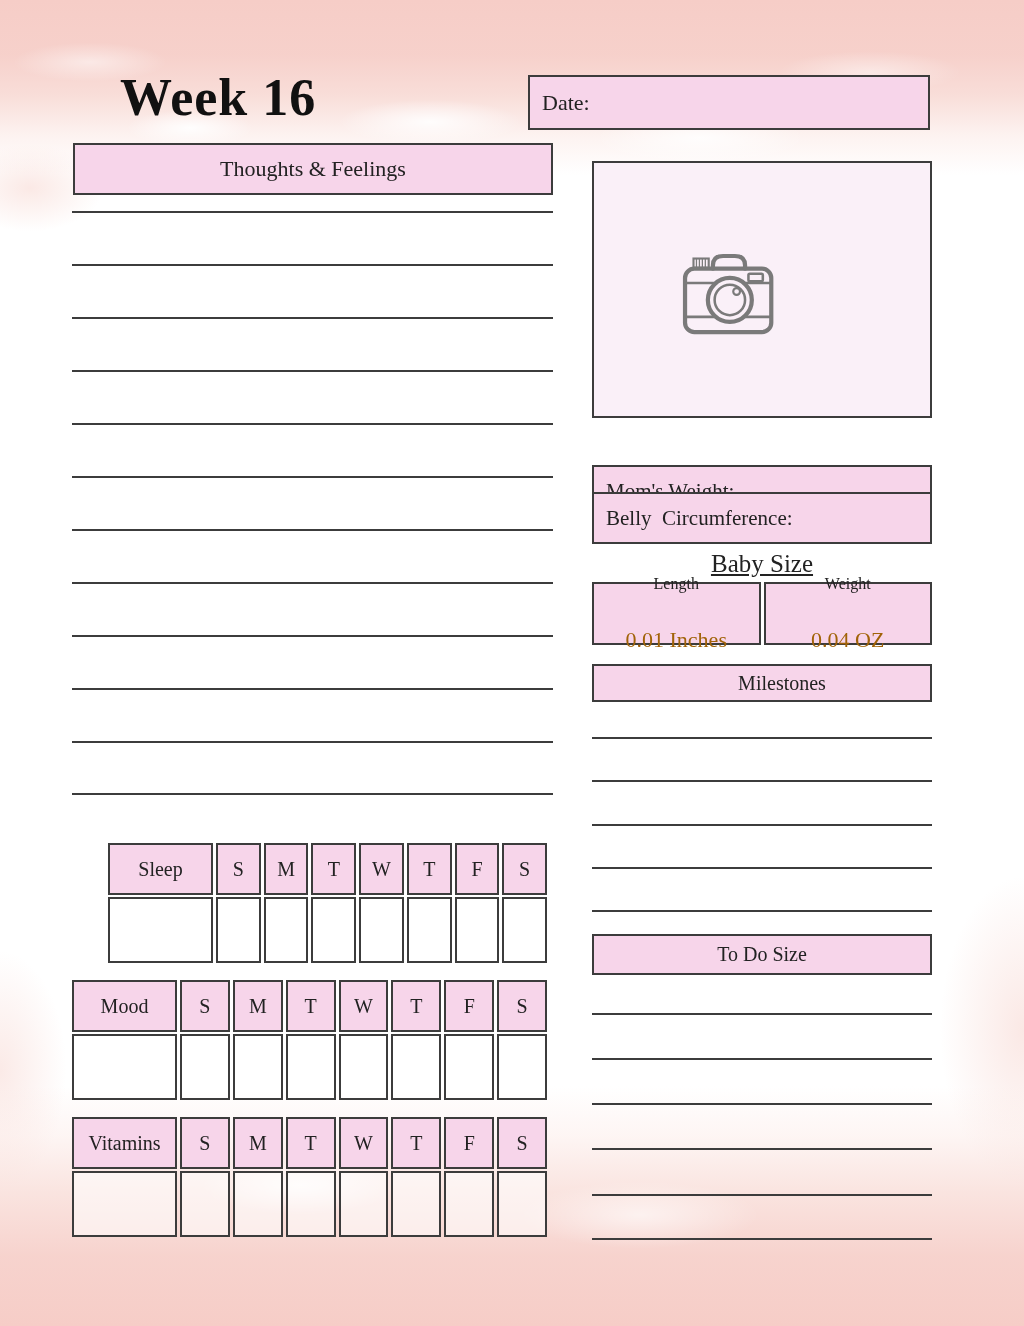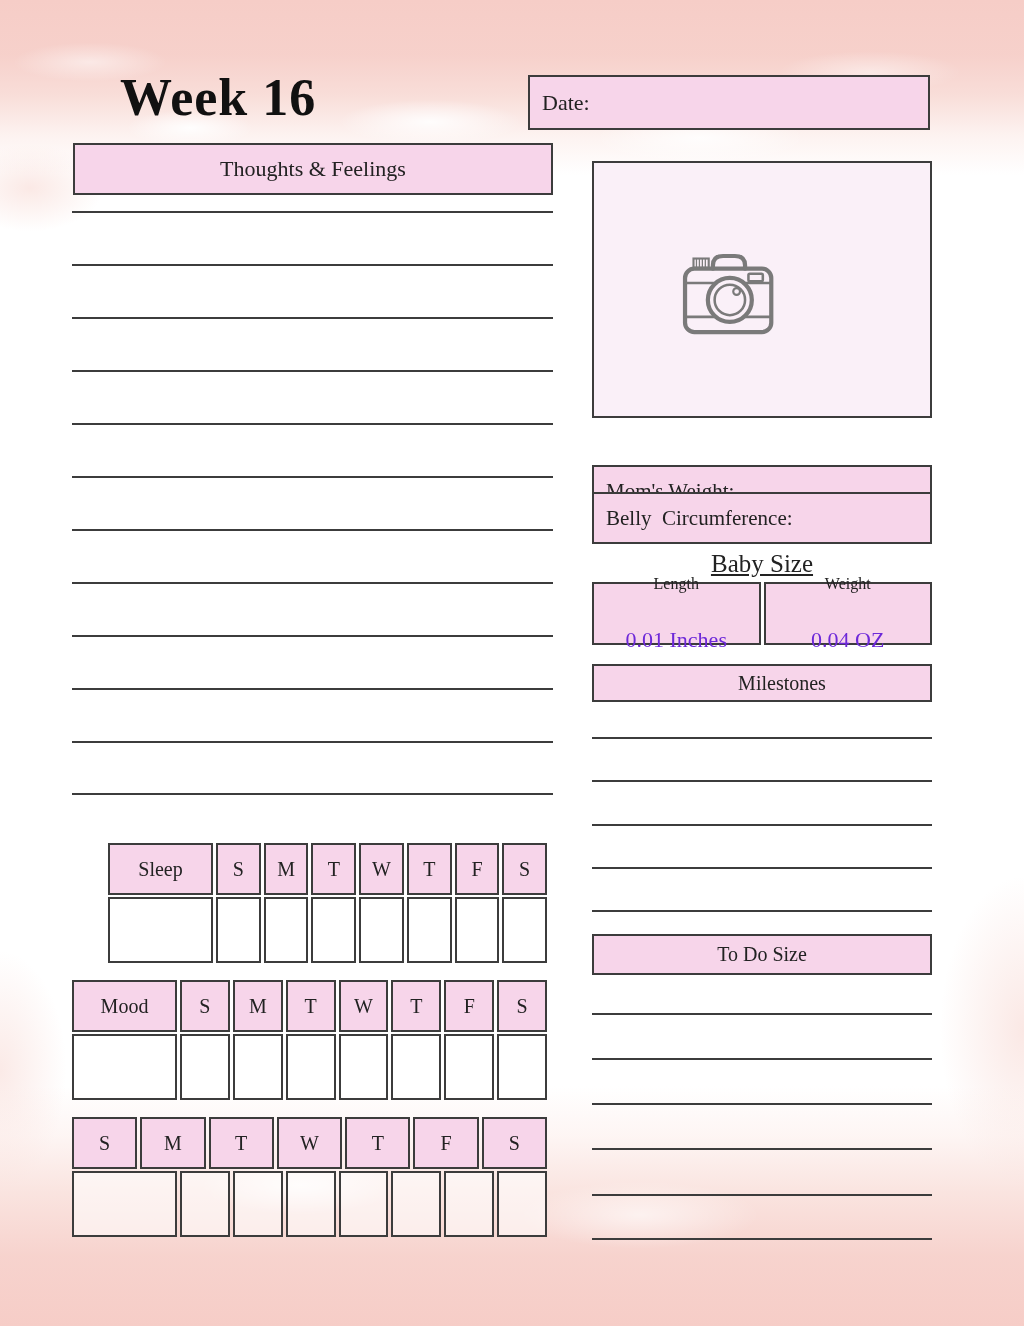--- a/index.html
+++ b/index.html
@@ -53,21 +53,21 @@
   .baby-title { position:absolute; left:592px; top:550px; width:340px;
     text-align:center; font-size:25px; color:#222;text-decoration:underline; }
   .baby-row { position:absolute; left:592px; top:582px; width:340px; height:63px;
     display:flex; gap:3px; }
   .baby-cell {
     flex:1; background:#f7d5ea; border:2px solid #3c3c3c;
     display:flex; flex-direction:column; align-items:center; justify-content:center;
     line-height:1.1;
   }
   .baby-label { font-size:16px; color:#222; }
-  .baby-value { font-size:22px; color:#6d28d9;margin-top:35px; }
+  .baby-value { font-size:22px; color:#a16207;margin-top:35px; }
   .tracker { position:absolute; left:72px; width:475px; }
   .trow { display:flex; gap:3px; }
   .trow + .trow { margin-top:2px; }
   .tcell {
     border:2px solid #3c3c3c;
     display:flex; align-items:center; justify-content:center;
     font-size:20px; color:#222;
   }
   .tcell.hd { background:#f7d5ea; height:52px; }
   .tcell.bd { background:rgba(255,255,255,.55); height:66px; }
@@ -201,20 +201,21 @@
       <div class="tcell bd day"></div>
       <div class="tcell bd day"></div>
       <div class="tcell bd day"></div>
       <div class="tcell bd day"></div>
       <div class="tcell bd day"></div>
     </div>
   </div>
 
   <div class="tracker" style="top:1117px;">
     <div class="trow">
+      <div class="tcell hd lbl">Vitamins</div>
       <div class="tcell hd day">S</div>
       <div class="tcell hd day">M</div>
       <div class="tcell hd day">T</div>
       <div class="tcell hd day">W</div>
       <div class="tcell hd day">T</div>
       <div class="tcell hd day">F</div>
       <div class="tcell hd day">S</div>
     </div>
     <div class="trow">
       <div class="tcell bd lbl"></div>

